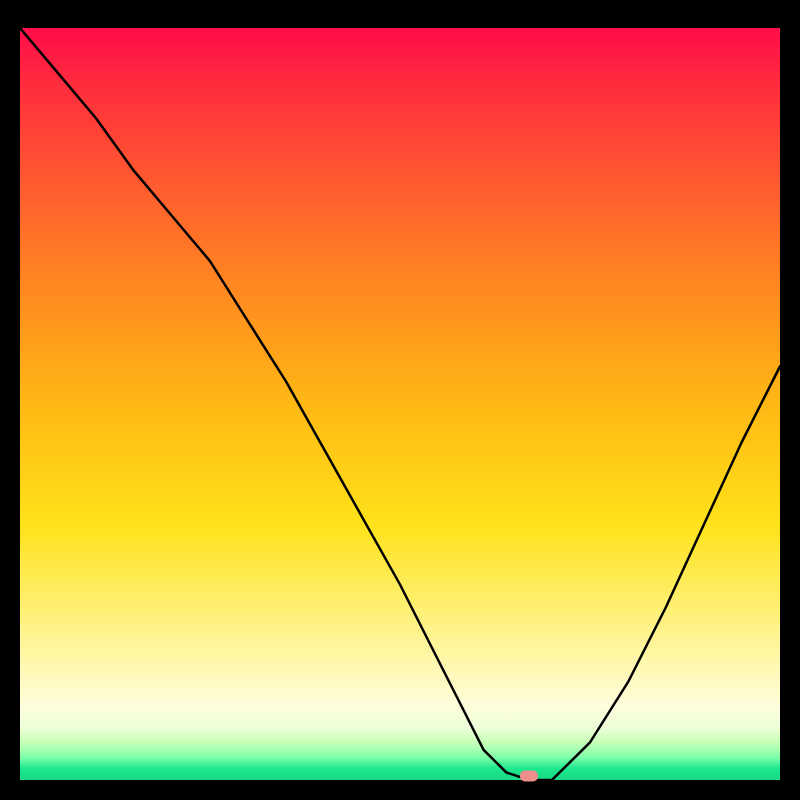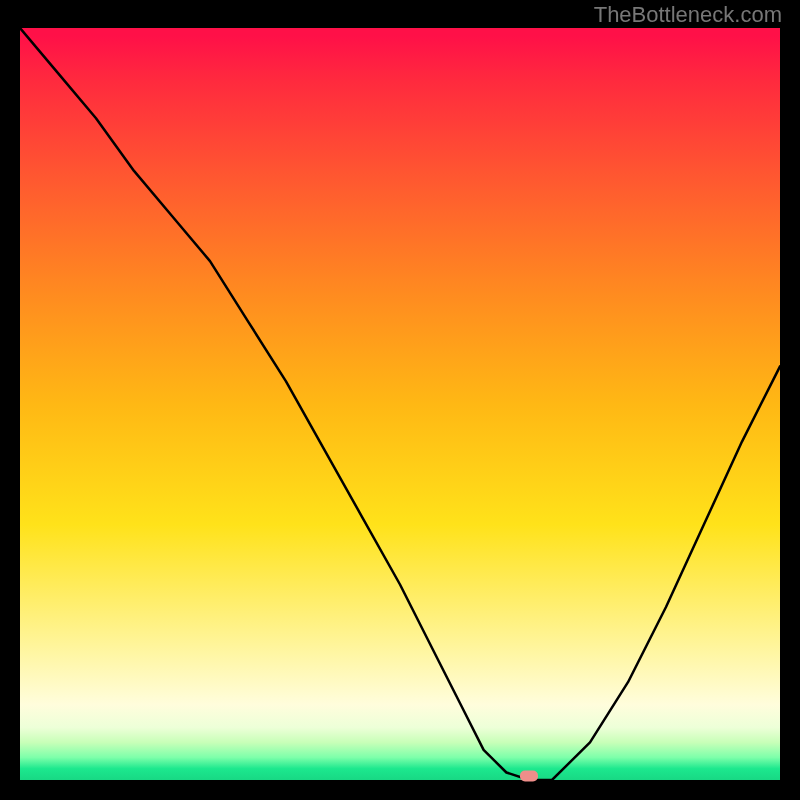--- a/index.html
+++ b/index.html
@@ -66,21 +66,20 @@
     background: #ef8e8a;
     z-index: 4;
     transform: translate(-50%, -50%);
   }
 </style>
 </head>
 <body>
 
 <div class="container">
 
-  <div class="watermark">TheBottleneck.com</div>
 
   <div class="plot-area"></div>
 
   <svg class="curve-svg" viewBox="0 0 760 752" preserveAspectRatio="none">
     <path id="curve-path" d="M0.0 0.0 L38.0 45.1 L76.0 90.2 L114.0 142.9 L152.0 188.0 L190.0 233.1 L228.0 293.3 L266.0 353.4 L304.0 421.1 L342.0 488.8 L380.0 556.5 L418.0 631.7 L440.8 676.8 L463.6 721.9 L486.4 744.5 L509.2 752.0 L532.0 752.0 L570.0 714.4 L608.0 654.2 L646.0 579.0 L684.0 496.3 L722.0 413.6 L760.0 338.4" fill="none" stroke="#000" stroke-width="2.5" stroke-linejoin="round" stroke-linecap="round"></path>
   </svg>
 
   <div id="marker" class="marker" style="left: 529.2px; top: 776px; background: rgb(239, 142, 138);"></div>
 </div>
 

